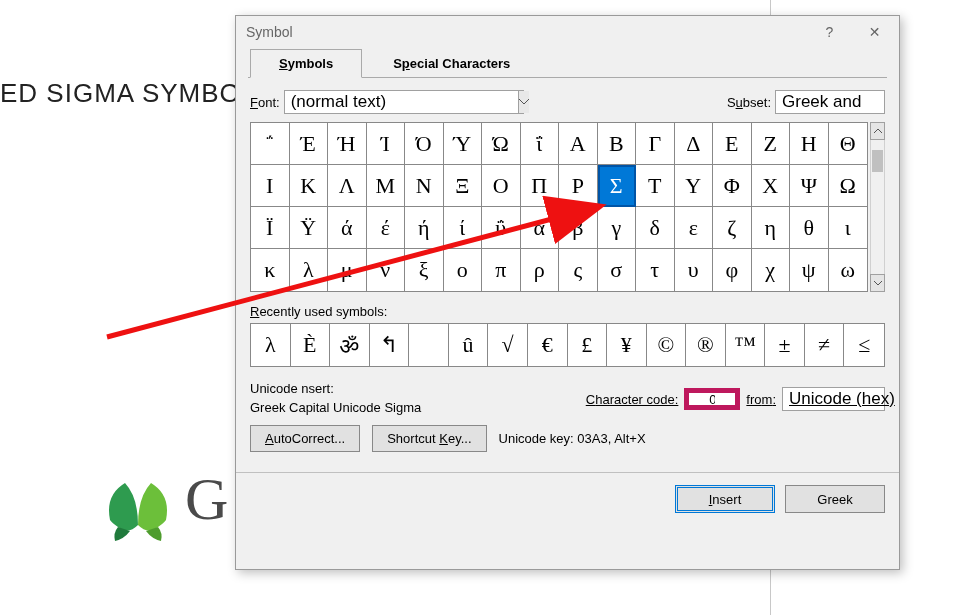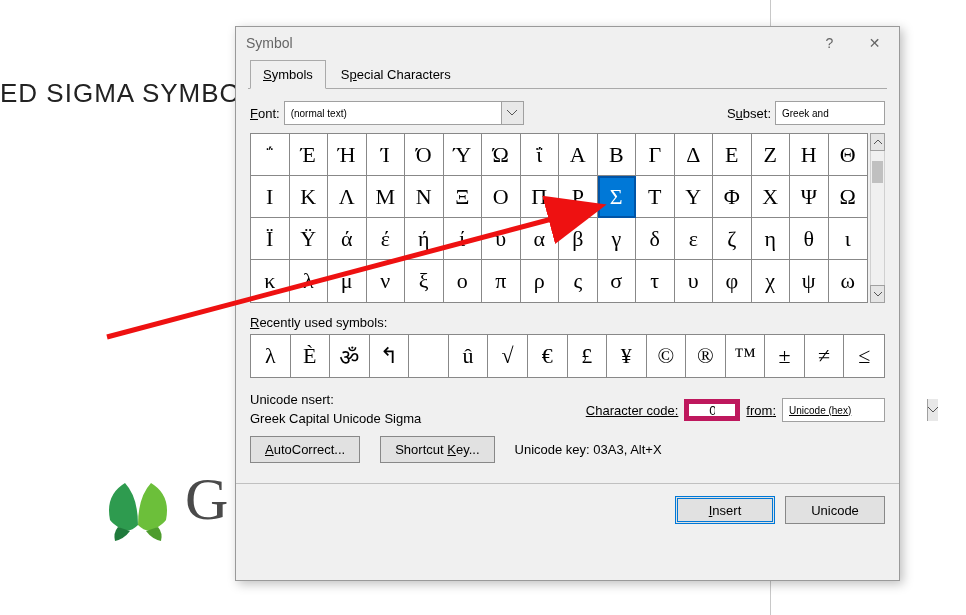--- a/index.html
+++ b/index.html
@@ -39,21 +39,21 @@
     position: absolute;
     left: 770px;
     top: 0;
     width: 1px;
     height: 615px;
     background: #c8c8c8;
   }
   .dialog {
     position: absolute;
     left: 235px;
-    top: 26px;
+    top: 15px;
     width: 665px;
     height: 555px;
     background: #f0f0f0;
     border: 1px solid #9a9a9a;
     box-shadow: 3px 3px 10px rgba(0,0,0,0.25);
   }
   .titlebar {
     height: 32px;
     display: flex;
     align-items: center;
@@ -70,28 +70,29 @@
     justify-content:center;
     color:#666;
   }
   .tabs {
     display: flex;
     border-bottom: 1px solid #aaa;
     margin: 0 12px;
     padding-left: 2px;
   }
   .tab {
-    padding: 6px 12px;
+    padding: 6px 28px;
     border: 1px solid transparent;
     border-bottom: none;
     margin-right: 2px;
     position: relative;
     top: 1px;
     background: transparent;
     cursor: default;
+    font-weight: bold;
   }
   .tab.active {
     border-color: #aaa;
     background: #f0f0f0;
     border-bottom: 1px solid #f0f0f0;
   }
   .body-area {
     padding: 12px 14px 10px 14px;
   }
   .row { display: flex; align-items: center; }
@@ -103,21 +104,21 @@
     height: 24px;
     display: flex;
     align-items: center;
   }
   .combo input {
     border: none;
     outline: none;
     padding: 0 6px;
     height: 22px;
     font-family: inherit;
-    font-size: 10px;
+    font-size: 17px;
     flex: 1;
     background: transparent;
   }
   .combo .arrow {
     width: 22px;
     height: 22px;
     border-left: 1px solid #a0a0a0;
     display:flex; align-items:center; justify-content:center;
     background:#e8e8e8;
   }
@@ -217,21 +218,21 @@
     background: #e1e1e1;
     padding: 5px 14px;
     font-family: inherit;
     font-size: 13px;
     cursor: default;
   }
   .btn-row {
     margin-top: 10px;
     display:flex;
     align-items:center;
-    gap: 20px;
+    gap: 12px;
   }
   .bottom-buttons {
     border-top: 1px solid #c0c0c0;
     margin-top: 10px;
     padding: 12px 14px 0 14px;
     display: flex;
     justify-content: flex-end;
     gap: 10px;
   }
   .bottom-buttons .btn {
@@ -443,21 +444,21 @@
 
     <div class="btn-row">
       <button class="btn"><span class="underline-letter">A</span>utoCorrect...</button>
       <button class="btn">Shortcut <span class="underline-letter">K</span>ey...</button>
       <span>Unicode key: 03A3, Alt+X</span>
     </div>
   </div>
 
   <div class="bottom-buttons">
     <button class="btn primary-outline"><span class="underline-letter">I</span>nsert</button>
-    <button class="btn">Unicode</button>
+    <button class="btn">Greek</button>
   </div>
 </div>
 
 <svg class="arrow-overlay" width="510" height="160">
   <defs>
     <marker id="ah" markerWidth="12" markerHeight="10" refX="10" refY="5" orient="auto">
       <path d="M0 0 L12 5 L0 10 Z" fill="#e11"></path>
     </marker>
   </defs>
   <line x1="2" y1="155" x2="492" y2="25" stroke="#e11" stroke-width="5" marker-end="url(#ah)"></line>

